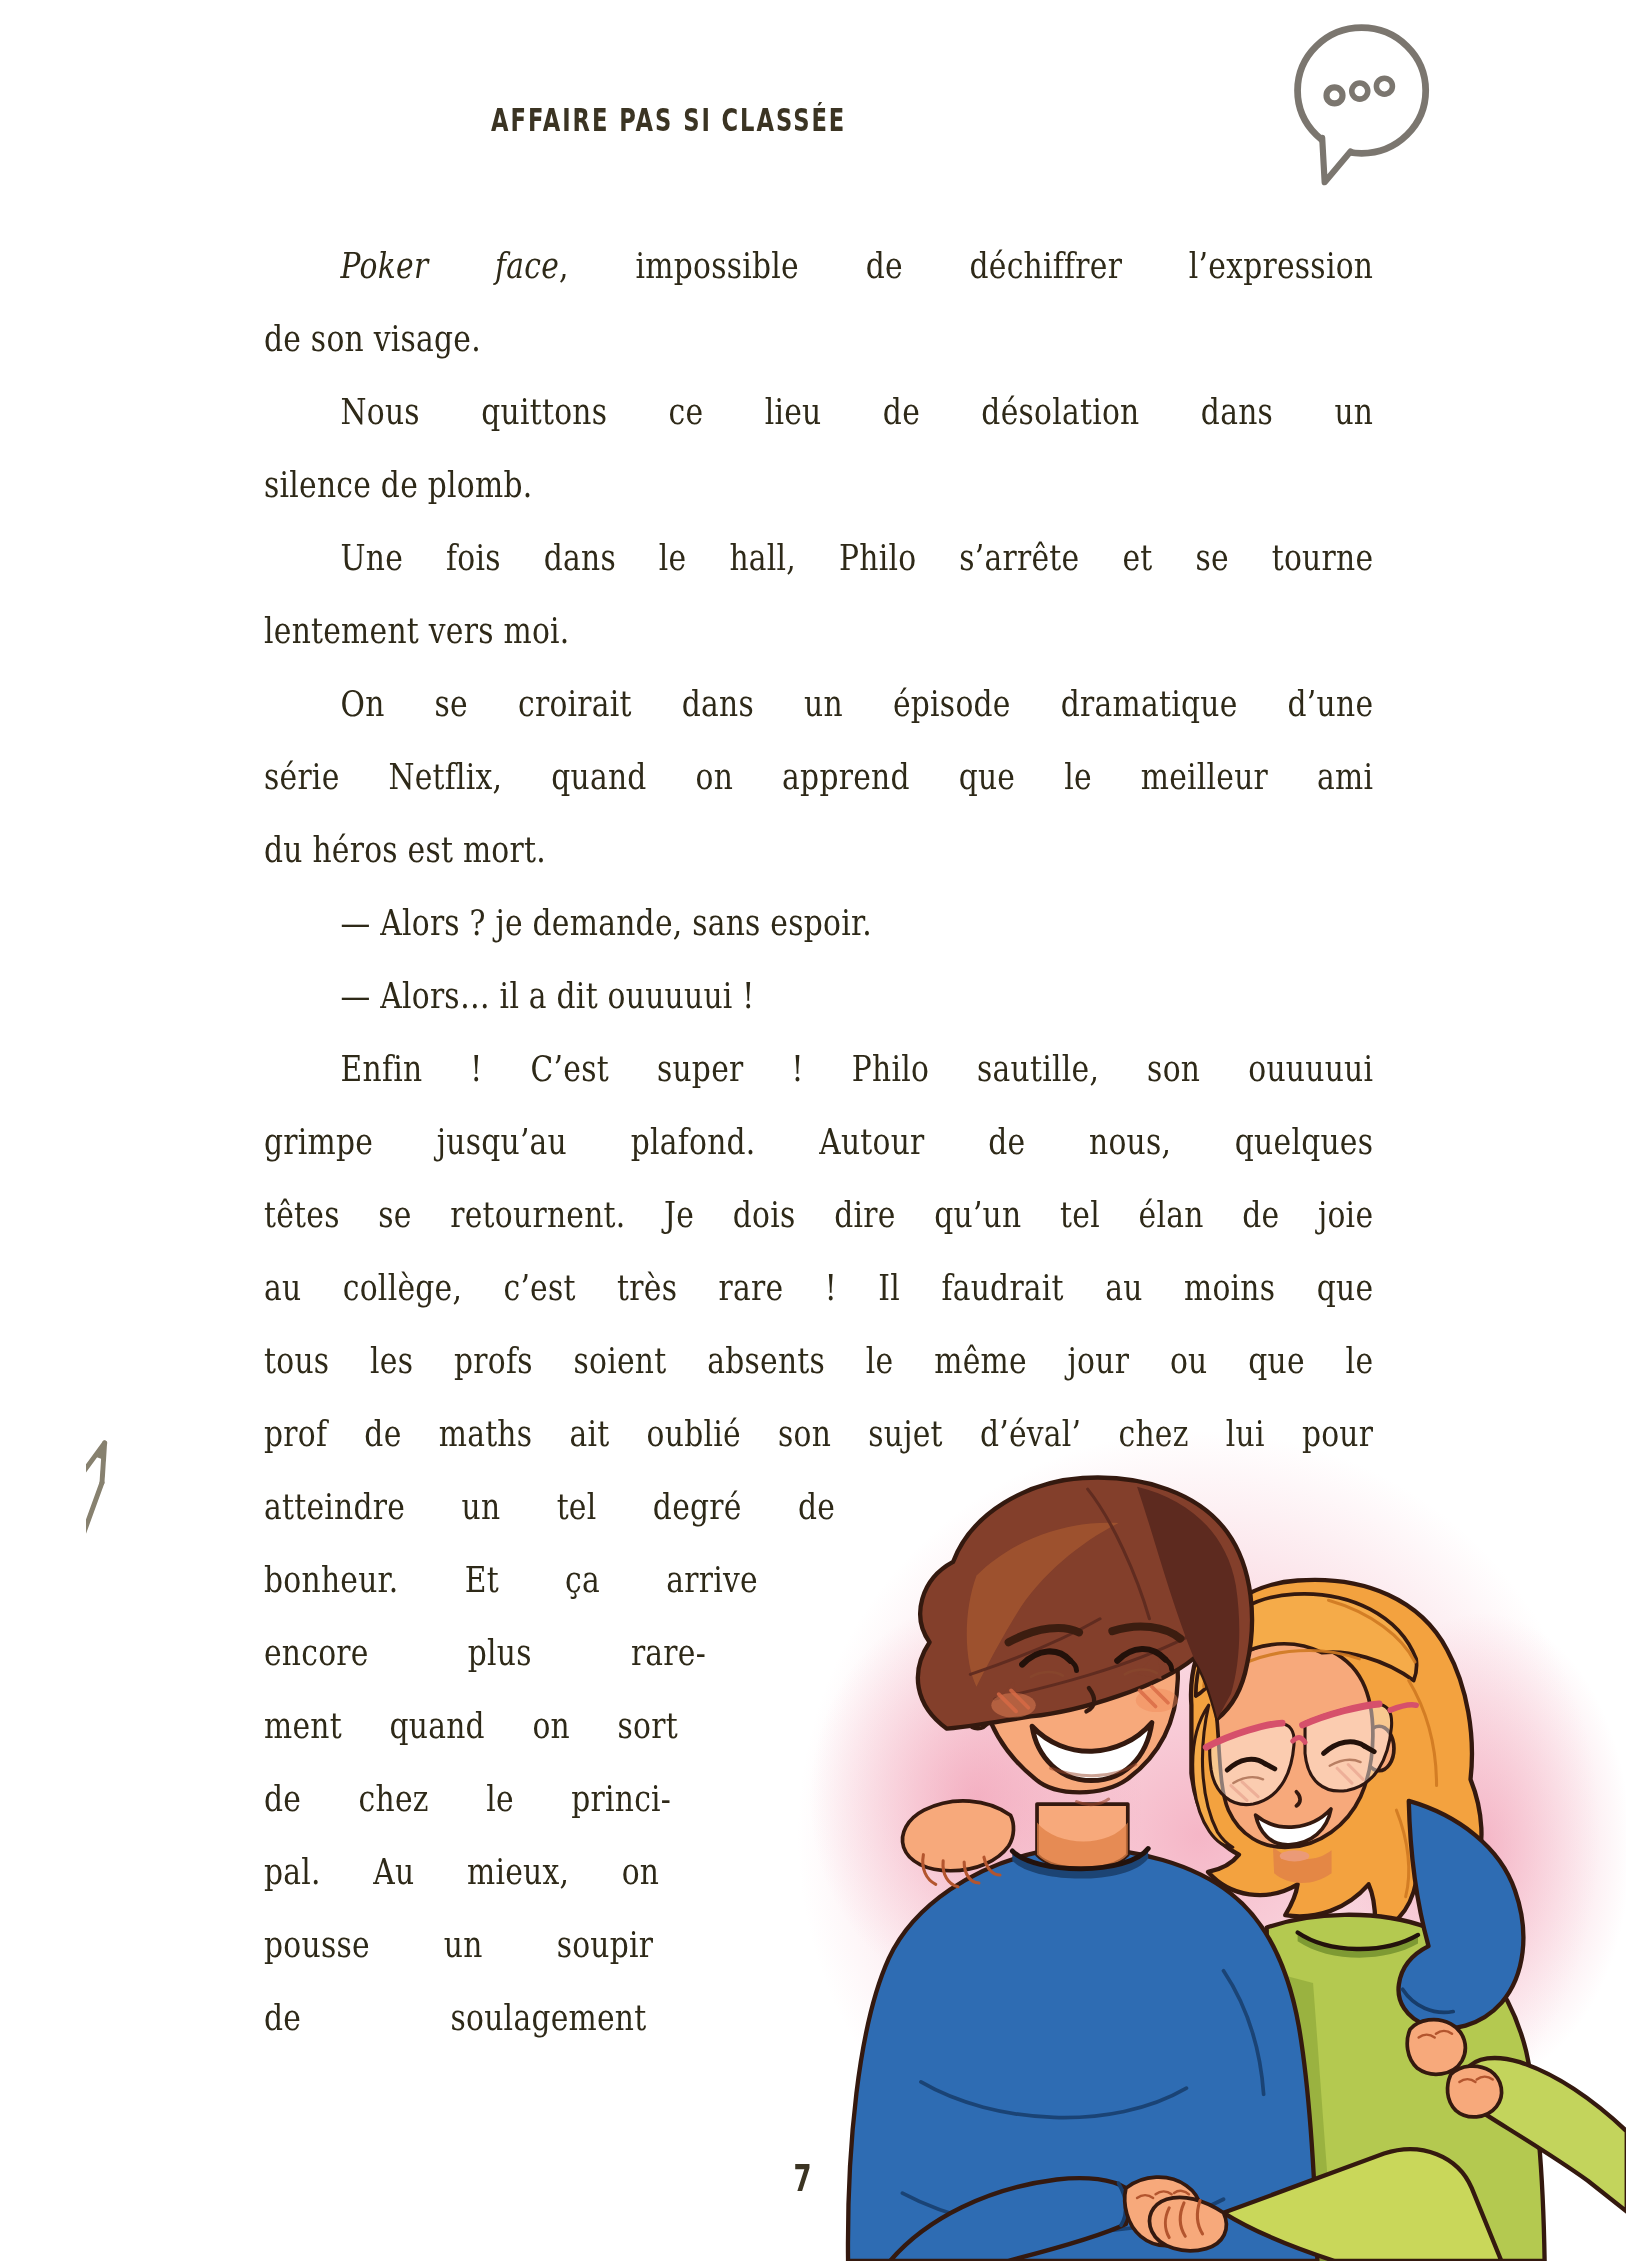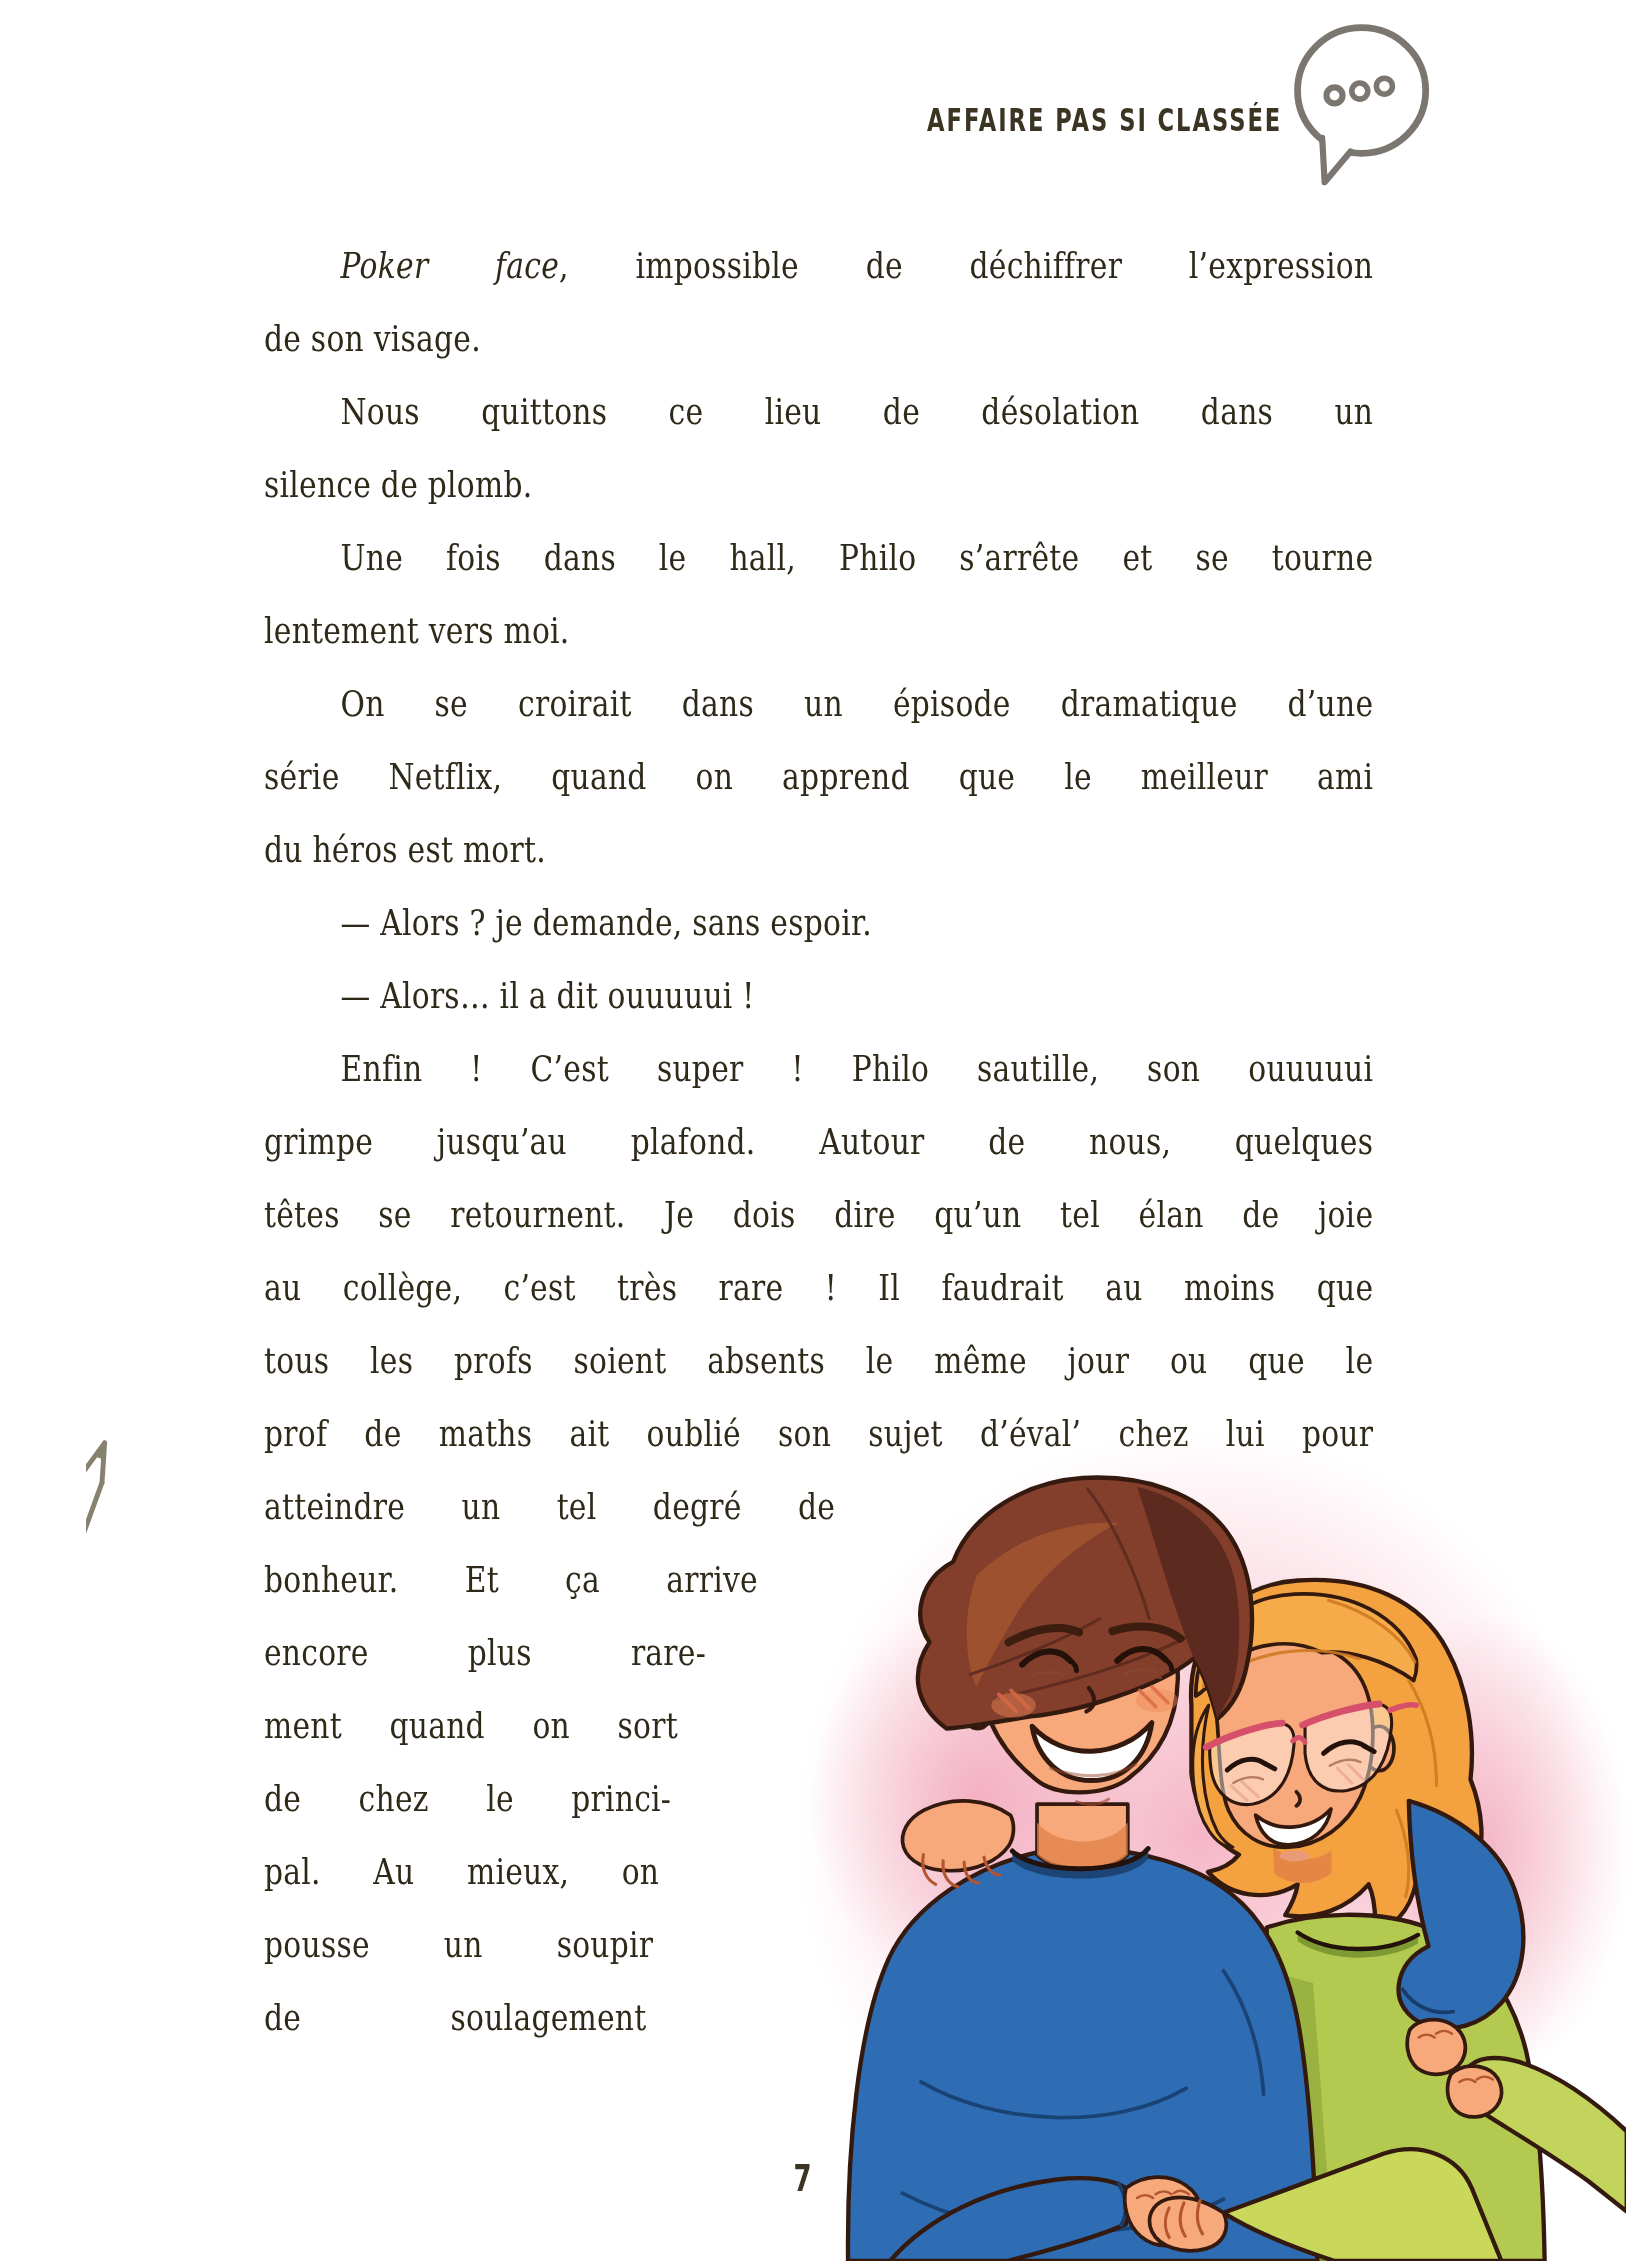--- a/index.html
+++ b/index.html
@@ -5,22 +5,22 @@
   html,body{margin:0;padding:0;}
   body{
     position:relative;
     width:1627px;height:2261px;
     background:#ffffff;
     overflow:hidden;
     font-family:"DejaVu Serif",serif;
   }
   
   .header-wrap{
-    position:absolute;top:102px;left:8px;width:1343px;
-    text-align:right;
+    position:absolute;top:102px;left:16px;width:1343px;
+    text-align:center;
   }
   .header-title{
     display:inline-block;
     position:relative;left:-19px;
     font-family:"DejaVu Sans",sans-serif;
     font-weight:bold;
     font-size:29px;
     letter-spacing:2.5px;
     color:#3b3423;
     transform:scaleX(0.78) scaleY(1.08);

